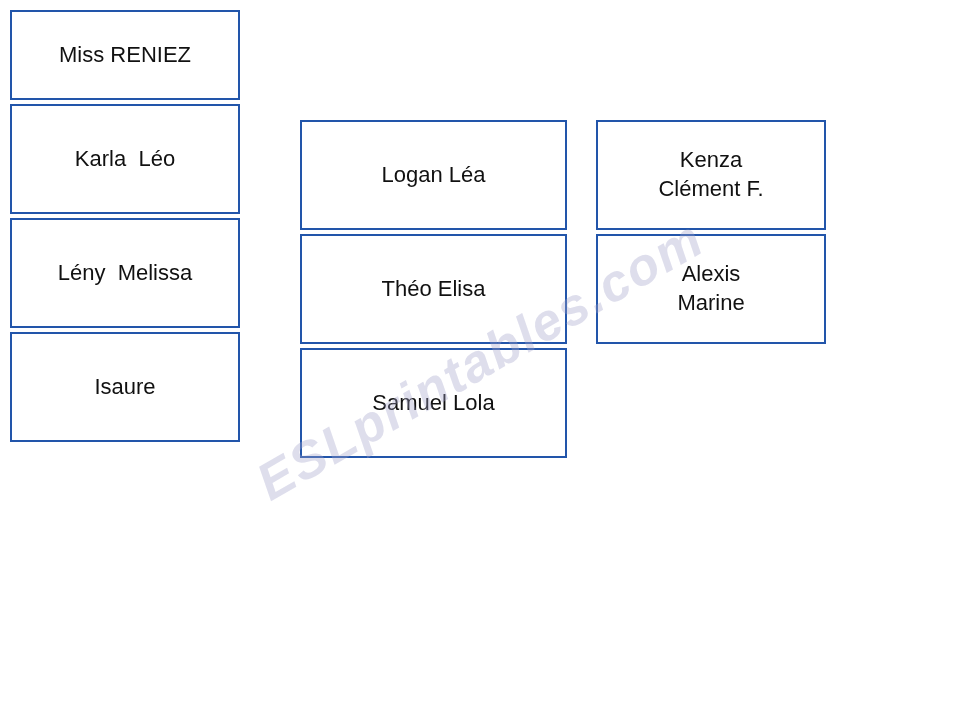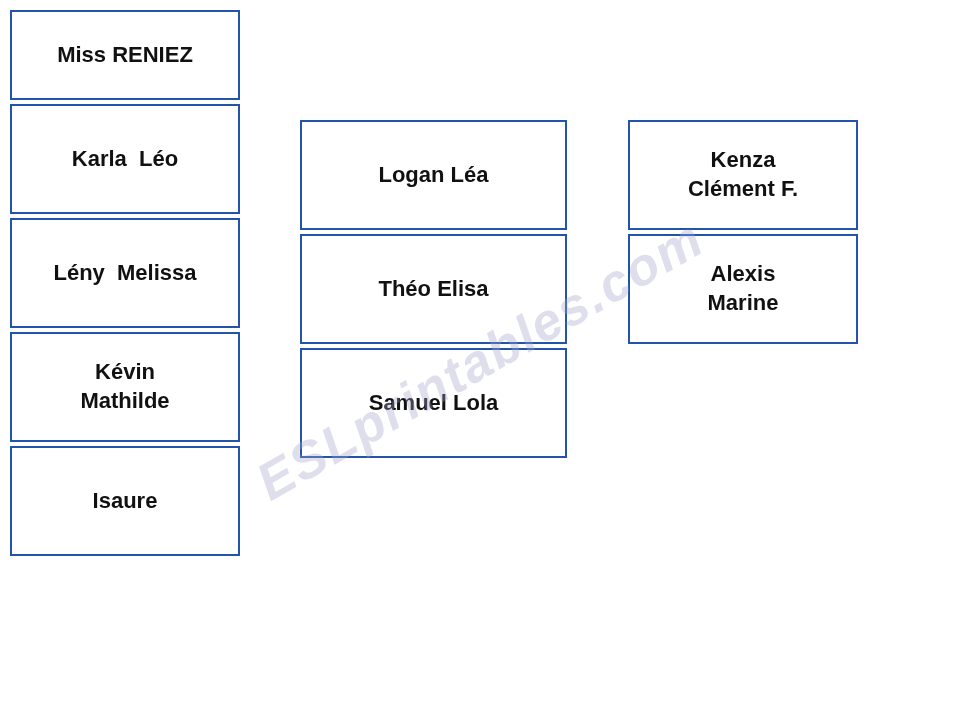--- a/index.html
+++ b/index.html
@@ -25,35 +25,35 @@
       width: 230px;
     }
 
     .col-mid {
       left: 300px;
       top: 120px;
       width: 267px;
     }
 
     .col-right {
-      left: 628px;
+      left: 596px;
       top: 120px;
       width: 230px;
     }
 
     .cell {
       border: 2px solid #2255aa;
       background: #ffffff;
       display: flex;
       align-items: center;
       justify-content: center;
       text-align: center;
       font-size: 22px;
       color: #111111;
-      font-weight: bold;
+      font-weight: normal;
       line-height: 1.3;
       margin-bottom: 4px;
     }
 
     .cell-teacher {
       height: 90px;
     }
 
     .cell-normal {
       height: 110px;
@@ -77,21 +77,20 @@
   </style>
 </head>
 <body>
 
 <div class="watermark">ESLprintables.com</div>
 
 <div class="column col-left">
   <div class="cell cell-teacher">Miss RENIEZ</div>
   <div class="cell cell-normal">Karla&nbsp; Léo</div>
   <div class="cell cell-normal">Lény&nbsp; Melissa</div>
-  <div class="cell cell-normal">Kévin<br>Mathilde</div>
   <div class="cell cell-normal">Isaure</div>
 </div>
 
 <div class="column col-mid">
   <div class="cell cell-normal">Logan Léa</div>
   <div class="cell cell-normal">Théo Elisa</div>
   <div class="cell cell-normal">Samuel Lola</div>
 </div>
 
 <div class="column col-right">

